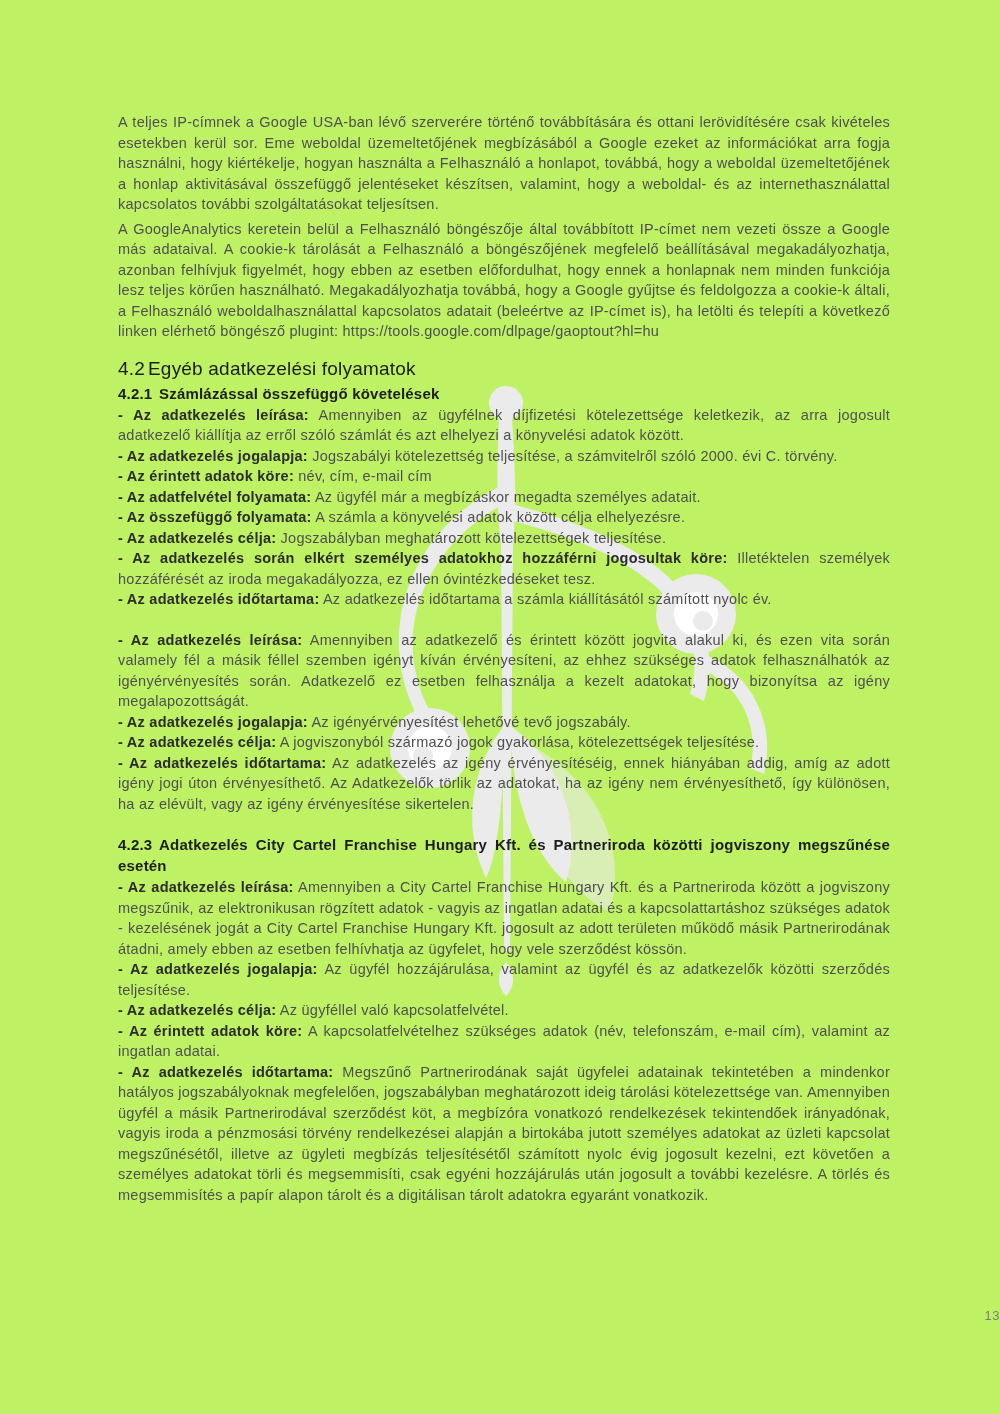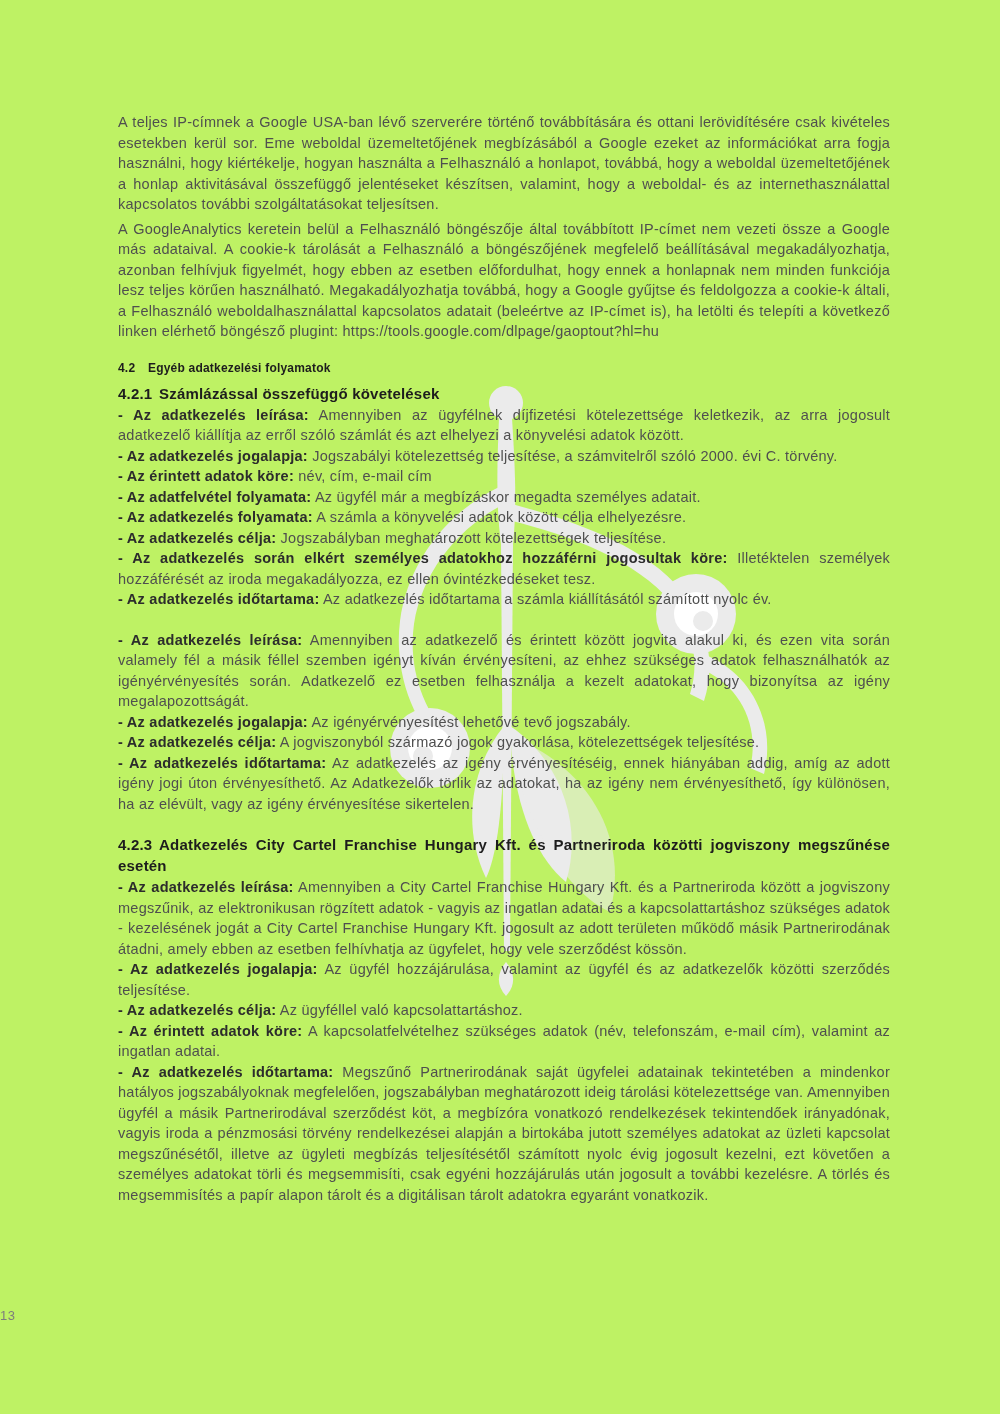--- a/index.html
+++ b/index.html
@@ -16,35 +16,35 @@
   }
   .content{
     position:absolute;left:118px;top:112px;width:772px;z-index:1;
   }
   .body-text{
     font-size:14.5px;line-height:20.5px;color:#4f4f4f;
     text-align:justify;margin:0 0 4px 0;letter-spacing:0.25px;
   }
   .intro p:last-child{margin-bottom:0;}
   h2{
-    font-size:12px;color:#1d1d1d;font-weight:bold;
+    font-size:19px;color:#1d1d1d;font-weight:normal;
     margin:15px 0 3px 0;letter-spacing:0.2px;line-height:23px;
   }
   .h2num{display:inline-block;min-width:30px;}
   h3{
     font-size:15px;color:#1d1d1d;font-weight:bold;
     margin:0 0 1px 0;letter-spacing:0.2px;line-height:21px;text-align:justify;
   }
   .h3num{display:inline-block;min-width:41px;}
   .subsection + .subsection{margin-top:20px;}
   .item{margin:0;}
   .item strong{color:#2c2c2c;}
   .pagenum{
     position:absolute;left:0;right:0;top:1308px;z-index:1;
-    text-align:left;font-size:13px;color:#7d7d7d;letter-spacing:0.5px;
+    text-align:right;font-size:13px;color:#7d7d7d;letter-spacing:0.5px;
   }
 </style>
 </head>
 <body>
 
 <div class="page">
 
   <svg class="watermark" viewBox="0 0 436 640" xmlns="http://www.w3.org/2000/svg">
     <g fill="#ebebeb" stroke="none">
       <circle cx="128" cy="27" r="17"></circle>
@@ -75,36 +75,36 @@
 
     <h2><span class="h2num">4.2</span><span>Egyéb adatkezelési folyamatok</span></h2>
 
     <div id="subsections">
         <div class="subsection">
           <h3><span class="h3num">4.2.1</span><span>Számlázással összefüggő követelések</span></h3>
           <p class="item body-text"><strong>- Az adatkezelés leírása:</strong><span> Amennyiben az ügyfélnek díjfizetési kötelezettsége keletkezik, az arra jogosult adatkezelő kiállítja az erről szóló számlát és azt elhelyezi a könyvelési adatok között.</span></p>
           <p class="item body-text"><strong>- Az adatkezelés jogalapja:</strong><span> Jogszabályi kötelezettség teljesítése, a számvitelről szóló 2000. évi C. törvény.</span></p>
           <p class="item body-text"><strong>- Az érintett adatok köre:</strong><span> név, cím, e-mail cím</span></p>
           <p class="item body-text"><strong>- Az adatfelvétel folyamata:</strong><span> Az ügyfél már a megbízáskor megadta személyes adatait.</span></p>
-          <p class="item body-text"><strong>- Az adatkezelés folyamata:</strong><span> A számla a könyvelési adatok között célja elhelyezésre.</span></p>
+          <p class="item body-text"><strong>- Az összefüggő folyamata:</strong><span> A számla a könyvelési adatok között célja elhelyezésre.</span></p>
           <p class="item body-text"><strong>- Az adatkezelés célja:</strong><span> Jogszabályban meghatározott kötelezettségek teljesítése.</span></p>
           <p class="item body-text"><strong>- Az adatkezelés során elkért személyes adatokhoz hozzáférni jogosultak köre:</strong><span> Illetéktelen személyek hozzáférését az iroda megakadályozza, ez ellen óvintézkedéseket tesz.</span></p>
           <p class="item body-text"><strong>- Az adatkezelés időtartama:</strong><span> Az adatkezelés időtartama a számla kiállításától számított nyolc év.</span></p>
         </div>
         <div class="subsection">
           <p class="item body-text"><strong>- Az adatkezelés leírása:</strong><span> Amennyiben az adatkezelő és érintett között jogvita alakul ki, és ezen vita során valamely fél a másik féllel szemben igényt kíván érvényesíteni, az ehhez szükséges adatok felhasználhatók az igényérvényesítés során. Adatkezelő ez esetben felhasználja a kezelt adatokat, hogy bizonyítsa az igény megalapozottságát.</span></p>
           <p class="item body-text"><strong>- Az adatkezelés jogalapja:</strong><span> Az igényérvényesítést lehetővé tevő jogszabály.</span></p>
           <p class="item body-text"><strong>- Az adatkezelés célja:</strong><span> A jogviszonyból származó jogok gyakorlása, kötelezettségek teljesítése.</span></p>
           <p class="item body-text"><strong>- Az adatkezelés időtartama:</strong><span> Az adatkezelés az igény érvényesítéséig, ennek hiányában addig, amíg az adott igény jogi úton érvényesíthető. Az Adatkezelők törlik az adatokat, ha az igény nem érvényesíthető, így különösen, ha az elévült, vagy az igény érvényesítése sikertelen.</span></p>
         </div>
         <div class="subsection">
           <h3><span class="h3num">4.2.3</span><span>Adatkezelés City Cartel Franchise Hungary Kft. és Partneriroda közötti jogviszony megszűnése esetén</span></h3>
           <p class="item body-text"><strong>- Az adatkezelés leírása:</strong><span> Amennyiben a City Cartel Franchise Hungary Kft. és a Partneriroda között a jogviszony megszűnik, az elektronikusan rögzített adatok - vagyis az ingatlan adatai és a kapcsolattartáshoz szükséges adatok - kezelésének jogát a City Cartel Franchise Hungary Kft. jogosult az adott területen működő másik Partnerirodának átadni, amely ebben az esetben felhívhatja az ügyfelet, hogy vele szerződést kössön.</span></p>
           <p class="item body-text"><strong>- Az adatkezelés jogalapja:</strong><span> Az ügyfél hozzájárulása, valamint az ügyfél és az adatkezelők közötti szerződés teljesítése.</span></p>
-          <p class="item body-text"><strong>- Az adatkezelés célja:</strong><span> Az ügyféllel való kapcsolattartáshoz.</span></p>
+          <p class="item body-text"><strong>- Az adatkezelés célja:</strong><span> Az ügyféllel való kapcsolatfelvétel.</span></p>
           <p class="item body-text"><strong>- Az érintett adatok köre:</strong><span> A kapcsolatfelvételhez szükséges adatok (név, telefonszám, e-mail cím), valamint az ingatlan adatai.</span></p>
           <p class="item body-text"><strong>- Az adatkezelés időtartama:</strong><span> Megszűnő Partnerirodának saját ügyfelei adatainak tekintetében a mindenkor hatályos jogszabályoknak megfelelően, jogszabályban meghatározott ideig tárolási kötelezettsége van. Amennyiben ügyfél a másik Partnerirodával szerződést köt, a megbízóra vonatkozó rendelkezések tekintendőek irányadónak, vagyis iroda a pénzmosási törvény rendelkezései alapján a birtokába jutott személyes adatokat az üzleti kapcsolat megszűnésétől, illetve az ügyleti megbízás teljesítésétől számított nyolc évig jogosult kezelni, ezt követően a személyes adatokat törli és megsemmisíti, csak egyéni hozzájárulás után jogosult a további kezelésre. A törlés és megsemmisítés a papír alapon tárolt és a digitálisan tárolt adatokra egyaránt vonatkozik.</span></p>
         </div>
       </div>
 
   </div>
 
   <div class="pagenum">13</div>
 
 </div>

